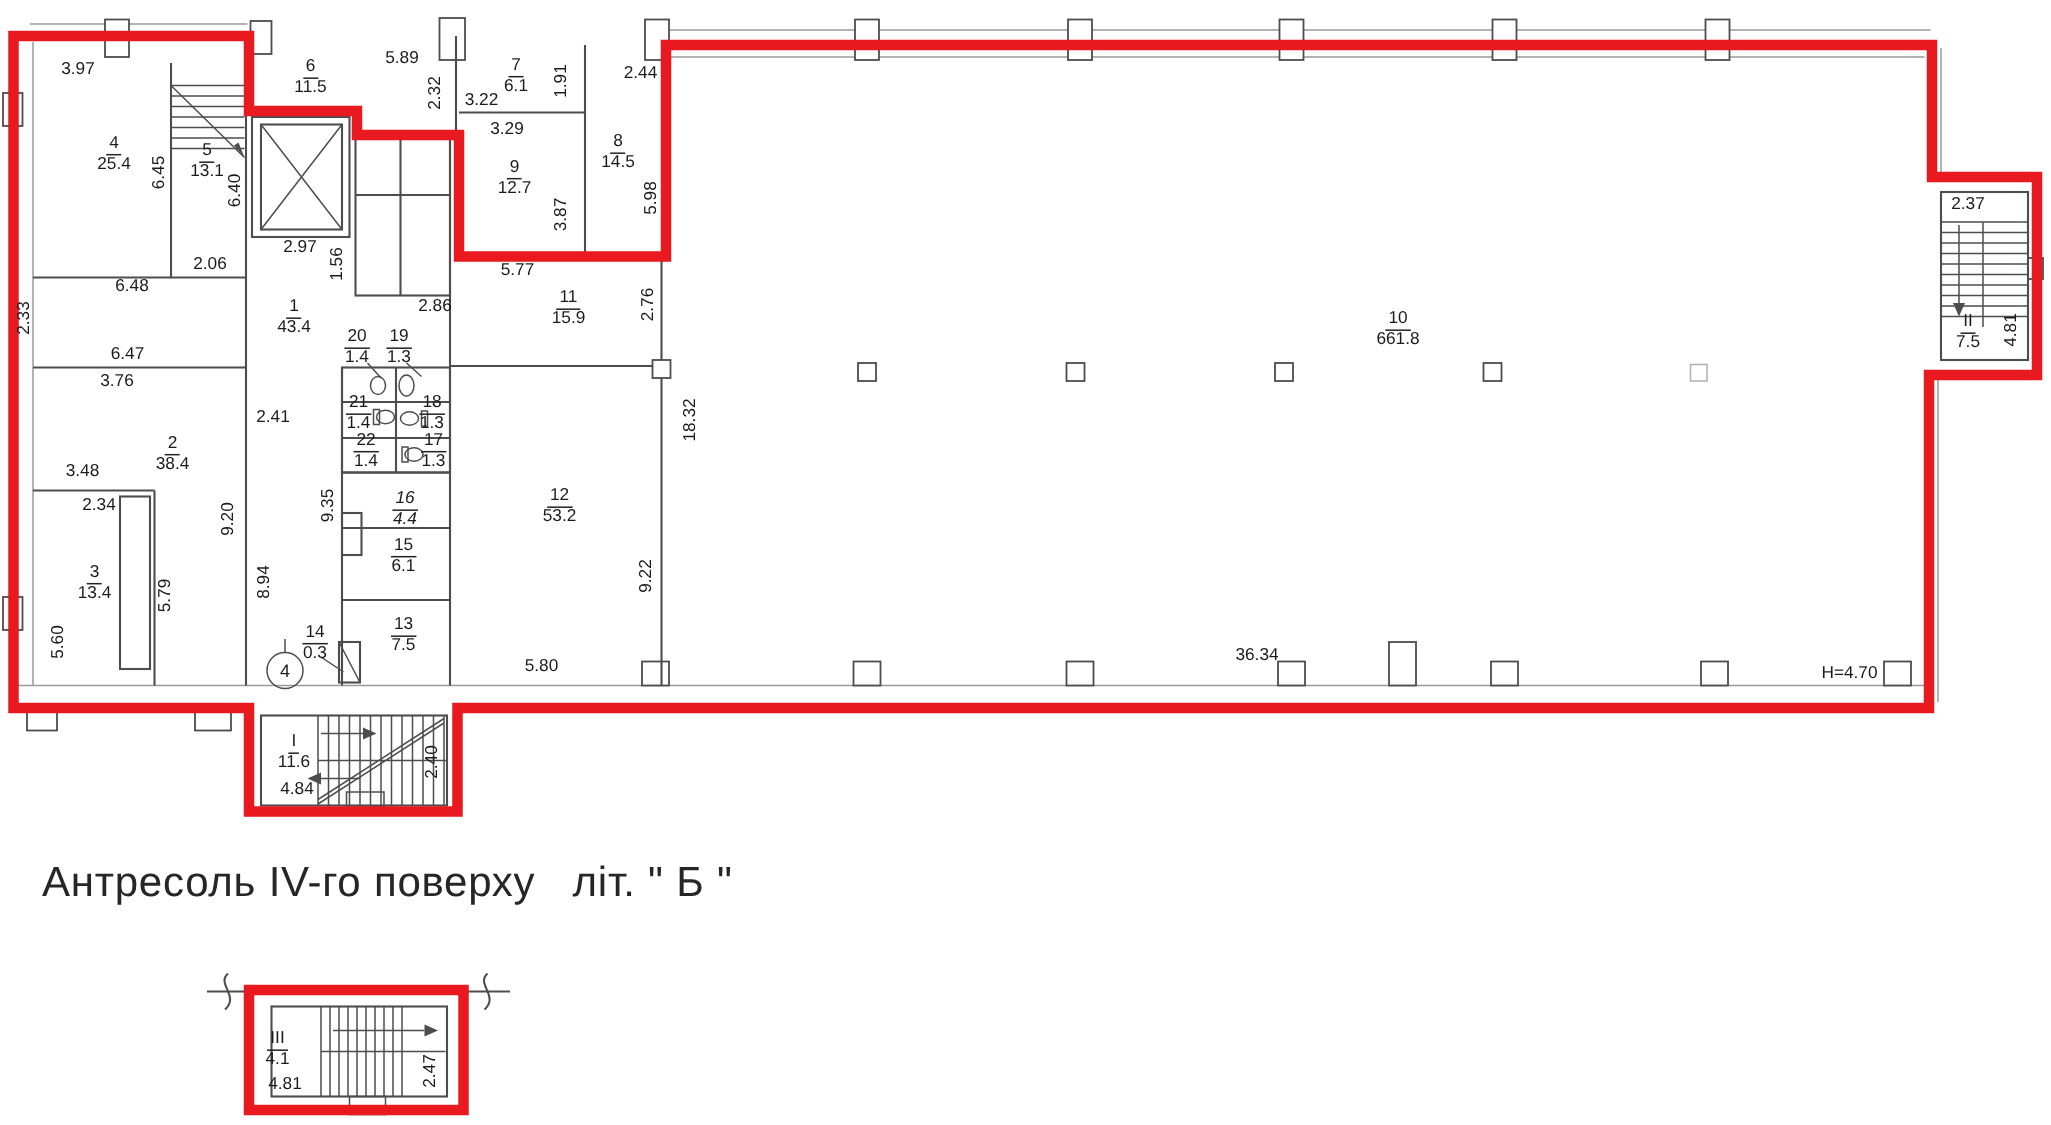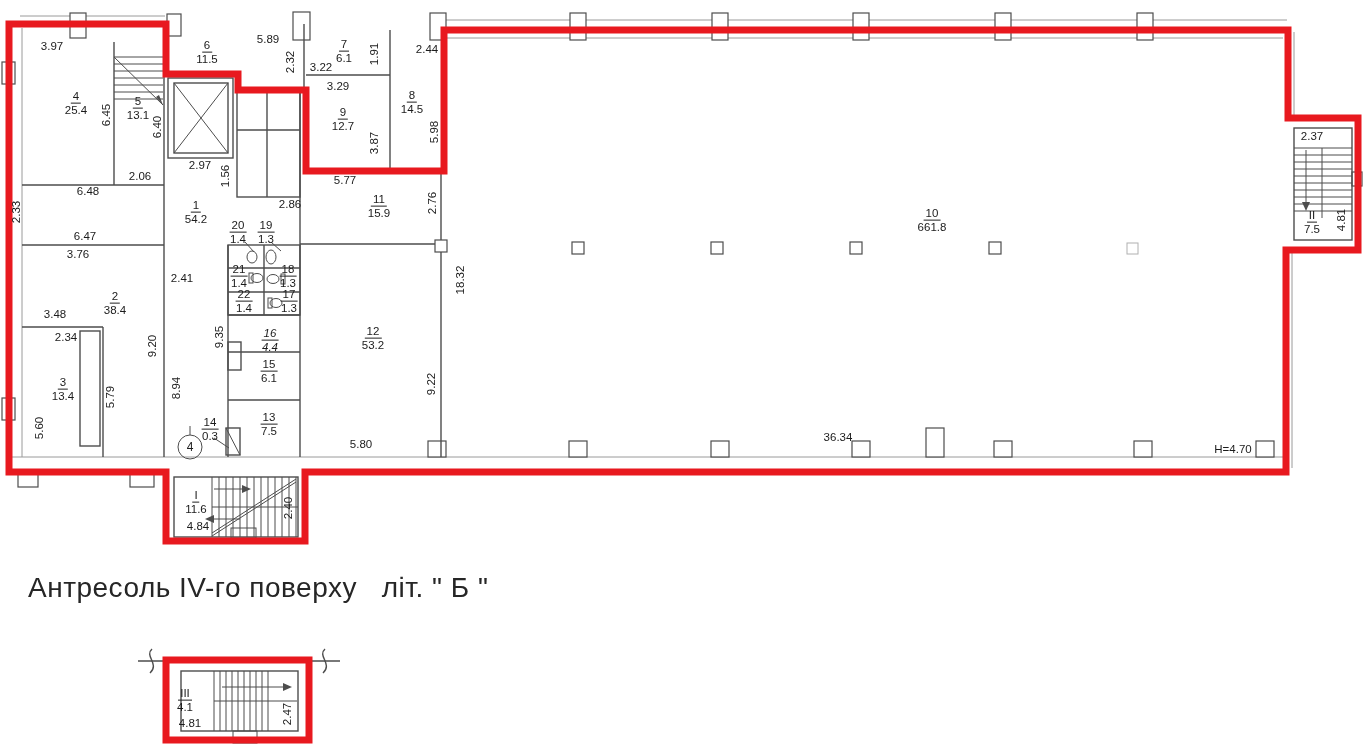--- a/index.html
+++ b/index.html
@@ -197,21 +197,21 @@
       <div class="lbl rot" style="left: 431px; top: 384px;">9.22</div>
       <div class="lbl" style="left: 361px; top: 444px;">5.80</div>
       <div class="lbl" style="left: 838px; top: 437px;">36.34</div>
       <div class="lbl" style="left: 1233px; top: 449px;">H=4.70</div>
       <div class="lbl" style="left: 1312px; top: 136px;">2.37</div>
       <div class="lbl rot" style="left: 1341px; top: 220px;">4.81</div>
       <div class="lbl" style="left: 198px; top: 526px;">4.84</div>
       <div class="lbl rot" style="left: 288px; top: 508px;">2.40</div>
       <div class="lbl" style="left: 190px; top: 723px;">4.81</div>
       <div class="lbl rot" style="left: 287px; top: 714px;">2.47</div>
-      <div class="room" style="left: 196px; top: 212px;"><span class="num">1</span><span class="area">54.2</span></div>
+      <div class="room" style="left: 196px; top: 212px;"><span class="num">1</span><span class="area">43.4</span></div>
       <div class="room" style="left: 115px; top: 303px;"><span class="num">2</span><span class="area">38.4</span></div>
       <div class="room" style="left: 63px; top: 389px;"><span class="num">3</span><span class="area">13.4</span></div>
       <div class="room" style="left: 76px; top: 103px;"><span class="num">4</span><span class="area">25.4</span></div>
       <div class="room" style="left: 138px; top: 108px;"><span class="num">5</span><span class="area">13.1</span></div>
       <div class="room" style="left: 207px; top: 52px;"><span class="num">6</span><span class="area">11.5</span></div>
       <div class="room" style="left: 344px; top: 51px;"><span class="num">7</span><span class="area">6.1</span></div>
       <div class="room" style="left: 412px; top: 102px;"><span class="num">8</span><span class="area">14.5</span></div>
       <div class="room" style="left: 343px; top: 119px;"><span class="num">9</span><span class="area">12.7</span></div>
       <div class="room" style="left: 932px; top: 220px;"><span class="num">10</span><span class="area">661.8</span></div>
       <div class="room" style="left: 379px; top: 206px;"><span class="num">11</span><span class="area">15.9</span></div>

